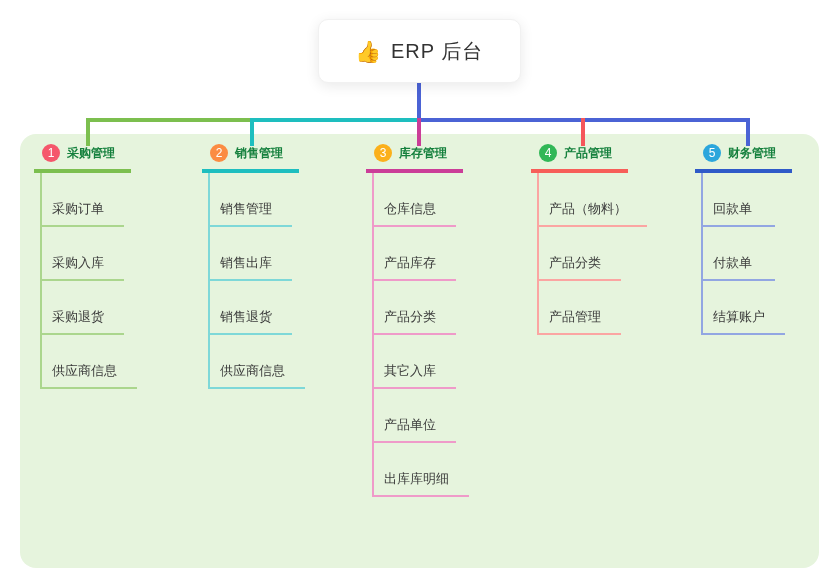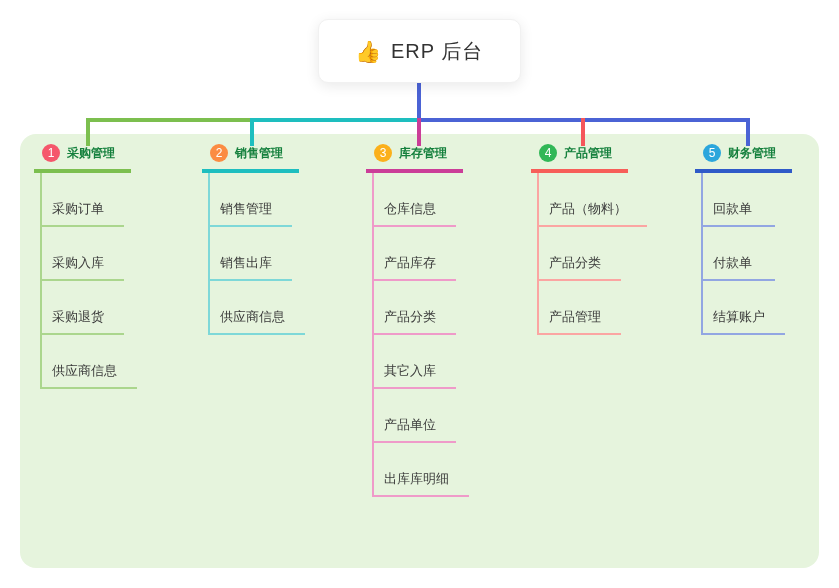--- a/index.html
+++ b/index.html
@@ -109,20 +109,23 @@
     </div>
     <div class="children">
       <div class="vline"></div>
     <div class="child">
           <span>销售管理</span>
         </div>
         <div class="child">
           <span>销售出库</span>
         </div>
         <div class="child">
+          <span>销售退货</span>
+        </div>
+        <div class="child">
           <span>供应商信息</span>
         </div>
       </div>
   </div>
 <div class="drop" style="left: 417px; background: rgb(203, 61, 152);"></div>
   <div class="branch" style="left: 366px; --line: #CB3D98; --light: #EF9AC9; --badge: #FBB01B;">
     <div class="branch-header">
       <span class="badge">3</span>
       <span class="branch-label">库存管理</span>
     </div>

